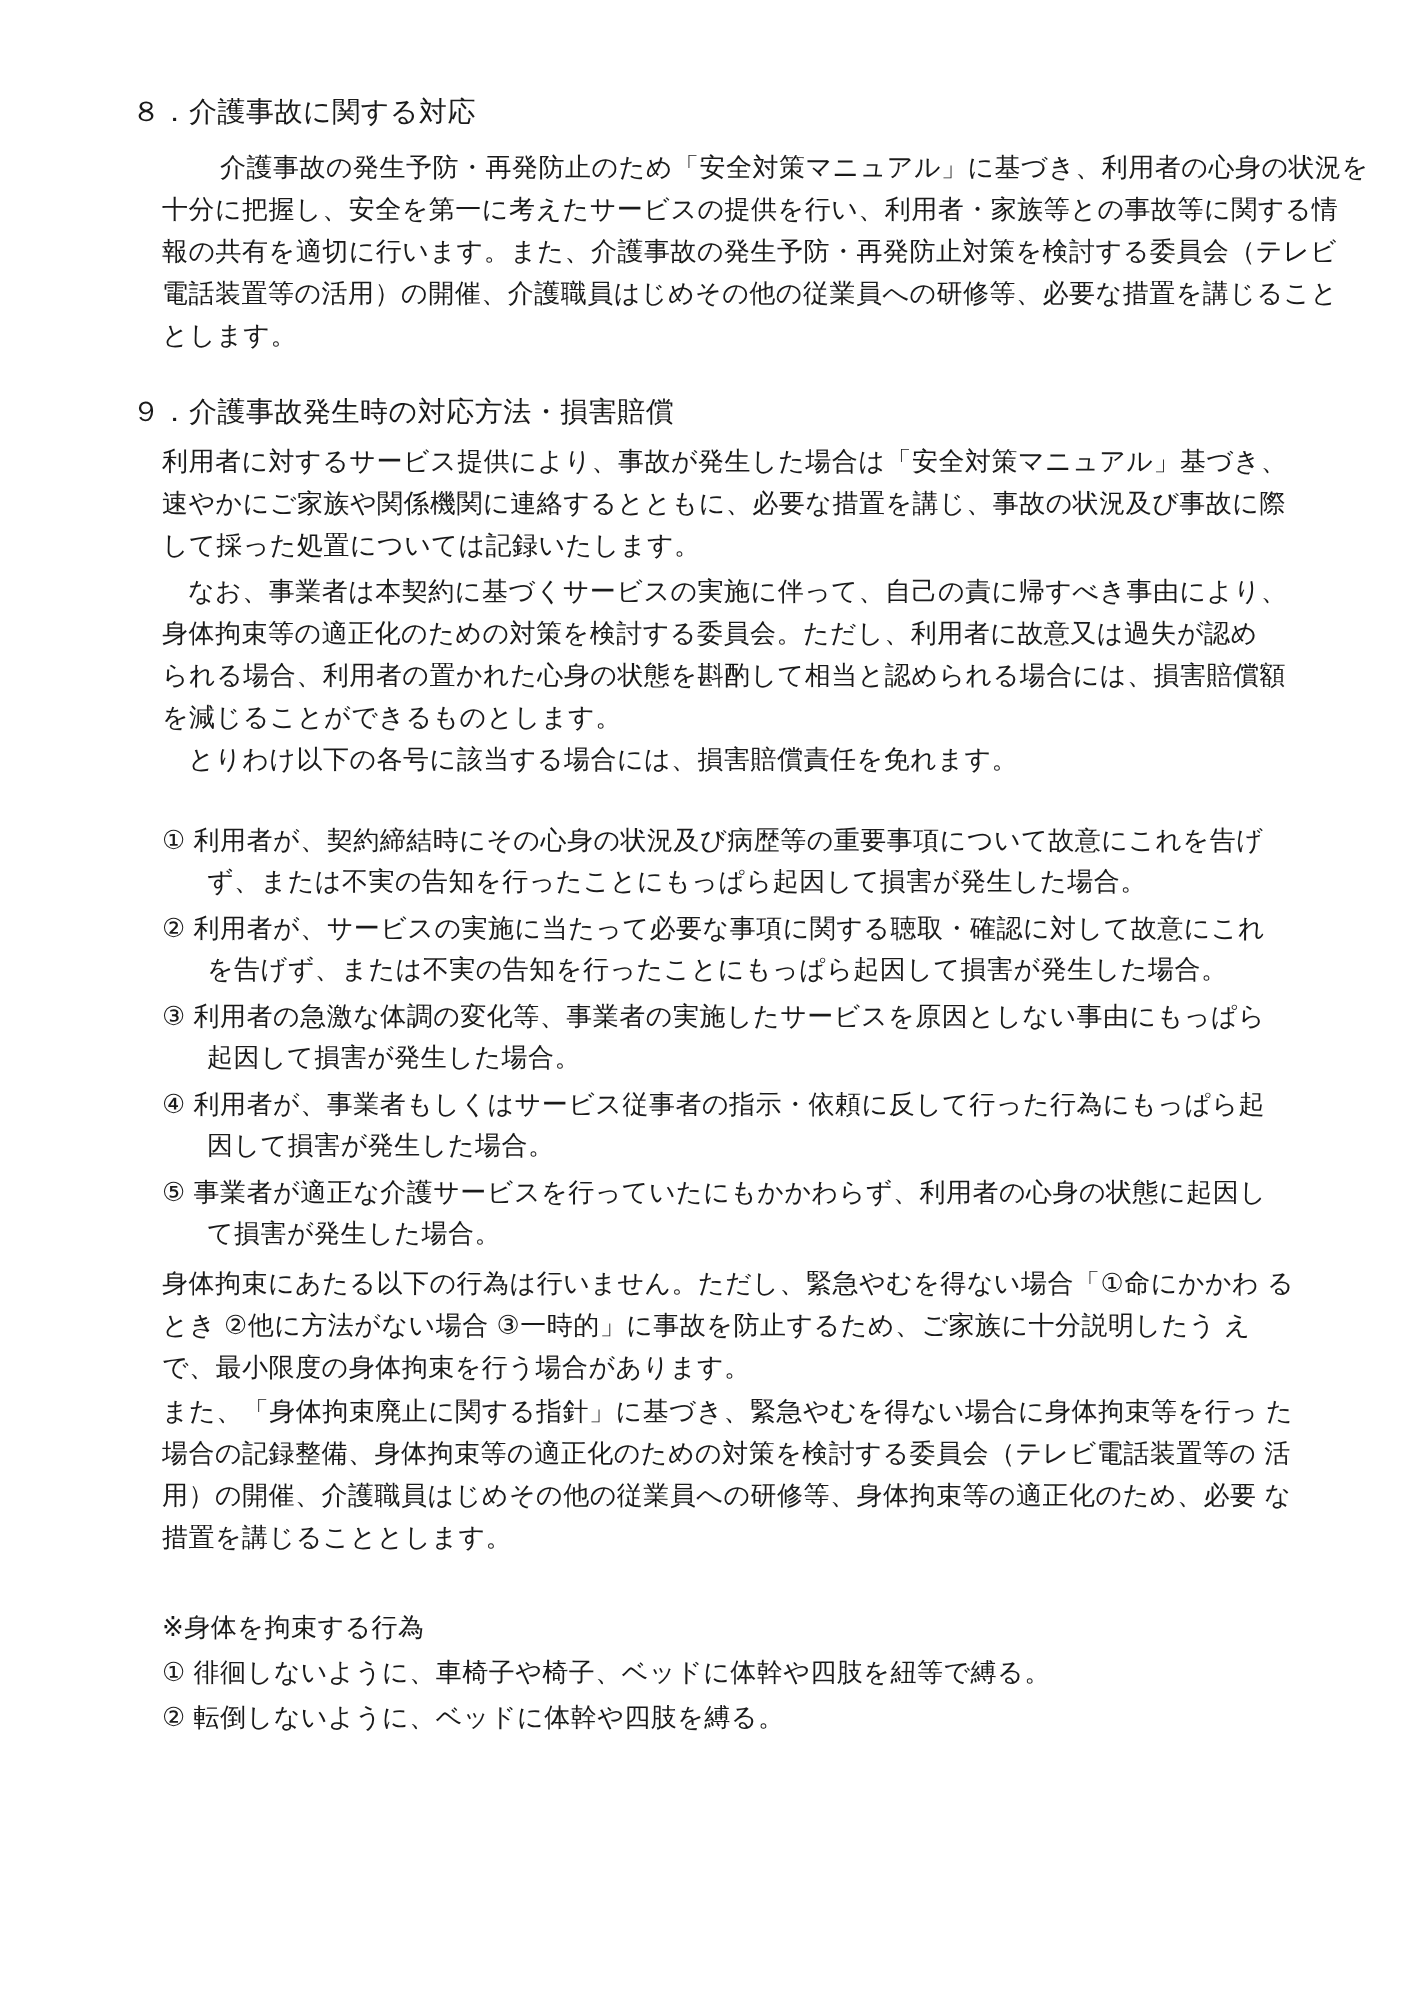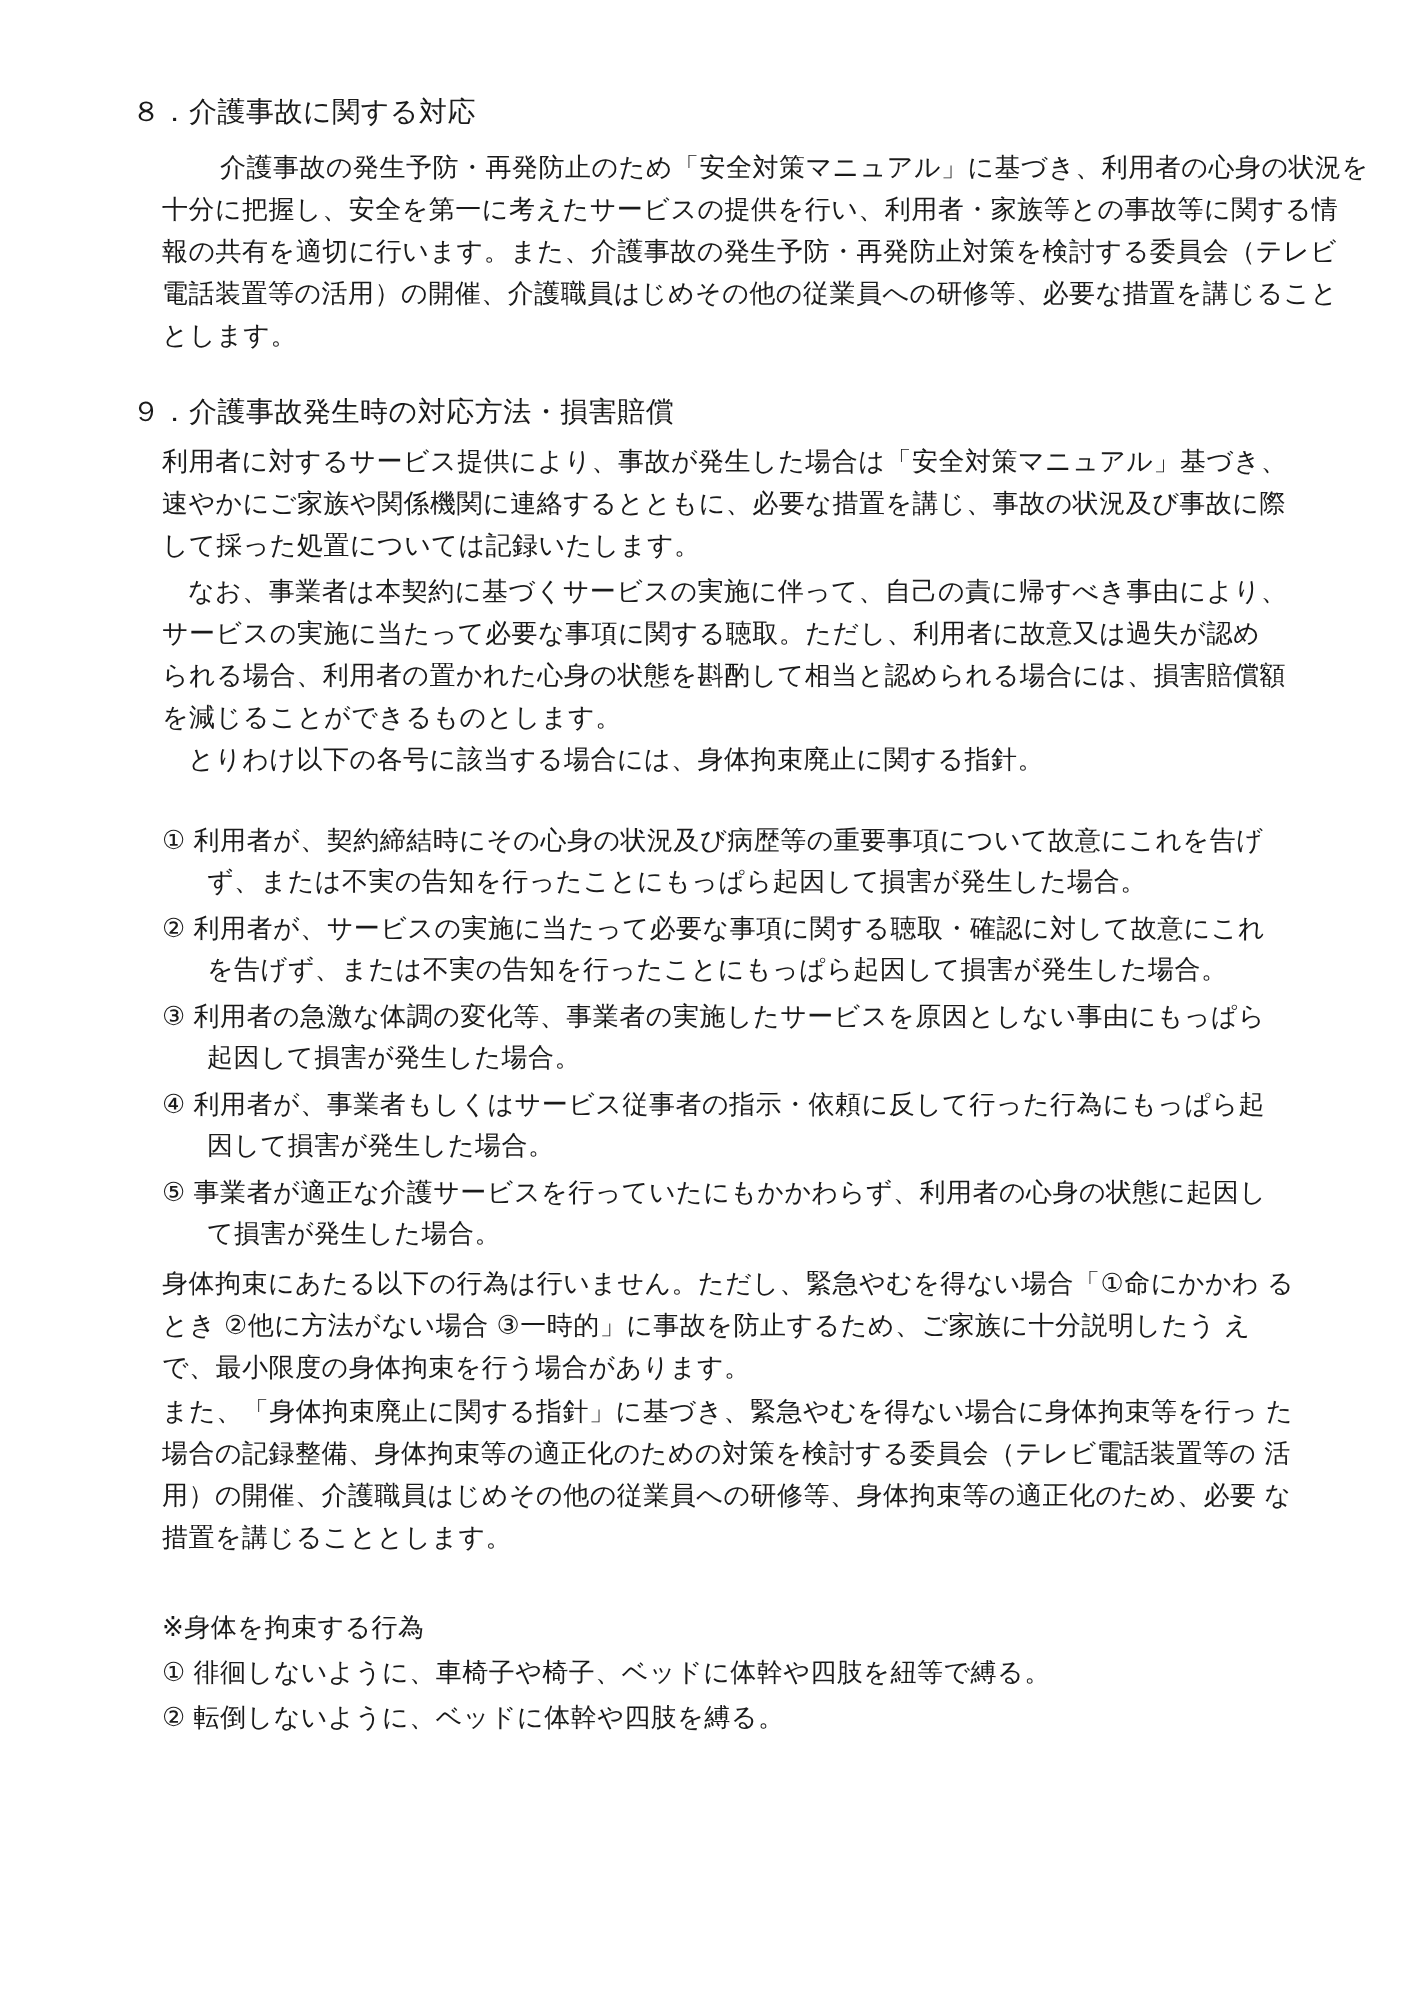--- a/index.html
+++ b/index.html
@@ -70,24 +70,24 @@
 電話装置等の活用）の開催、介護職員はじめその他の従業員への研修等、必要な措置を講じること
 とします。</p>
   </section>
 
   <section>
     <h2 class="heading h9">９．介護事故発生時の対応方法・損害賠償</h2>
     <p class="body s9-p1">利用者に対するサービス提供により、事故が発生した場合は「安全対策マニュアル」基づき、
 速やかにご家族や関係機関に連絡するとともに、必要な措置を講じ、事故の状況及び事故に際
 して採った処置については記録いたします。</p>
     <p class="body s9-p2 first-indent-1">なお、事業者は本契約に基づくサービスの実施に伴って、自己の責に帰すべき事由により、
-サービスの実施に当たって必要な事項に関する聴取。ただし、利用者に故意又は過失が認め
+身体拘束等の適正化のための対策を検討する委員会。ただし、利用者に故意又は過失が認め
 られる場合、利用者の置かれた心身の状態を斟酌して相当と認められる場合には、損害賠償額
 を減じることができるものとします。</p>
-    <p class="body s9-p3 first-indent-1">とりわけ以下の各号に該当する場合には、身体拘束廃止に関する指針。</p>
+    <p class="body s9-p3 first-indent-1">とりわけ以下の各号に該当する場合には、損害賠償責任を免れます。</p>
     <div class="s9-items">
       <p class="item">① 利用者が、契約締結時にその心身の状況及び病歴等の重要事項について故意にこれを告げ
 ず、または不実の告知を行ったことにもっぱら起因して損害が発生した場合。</p>
       <p class="item">② 利用者が、サービスの実施に当たって必要な事項に関する聴取・確認に対して故意にこれ
 を告げず、または不実の告知を行ったことにもっぱら起因して損害が発生した場合。</p>
       <p class="item">③ 利用者の急激な体調の変化等、事業者の実施したサービスを原因としない事由にもっぱら
 起因して損害が発生した場合。</p>
       <p class="item">④ 利用者が、事業者もしくはサービス従事者の指示・依頼に反して行った行為にもっぱら起
 因して損害が発生した場合。</p>
       <p class="item">⑤ 事業者が適正な介護サービスを行っていたにもかかわらず、利用者の心身の状態に起因し

